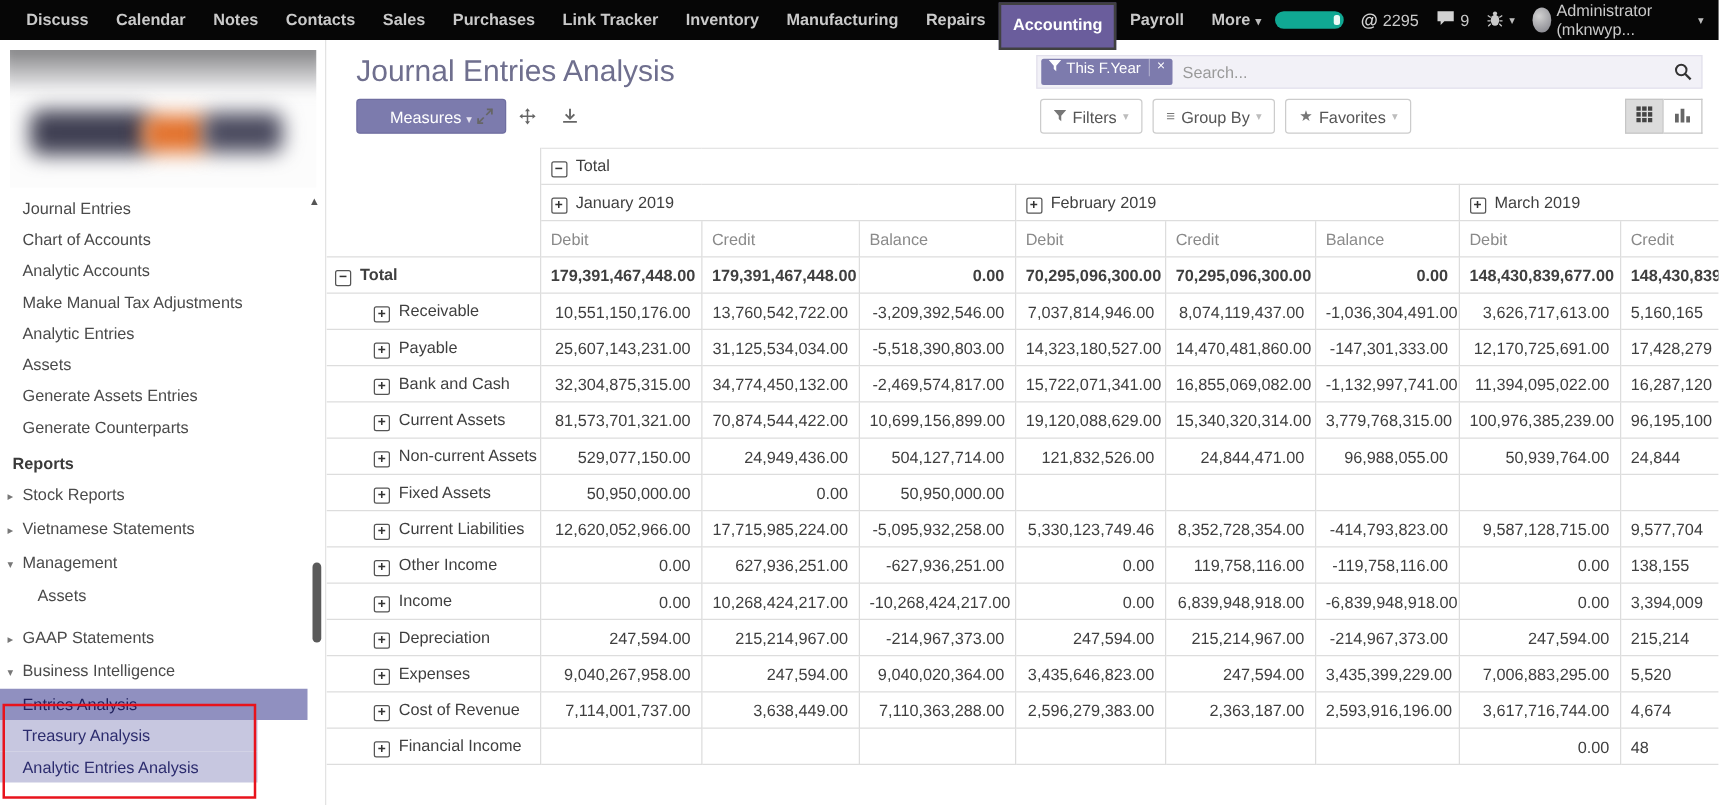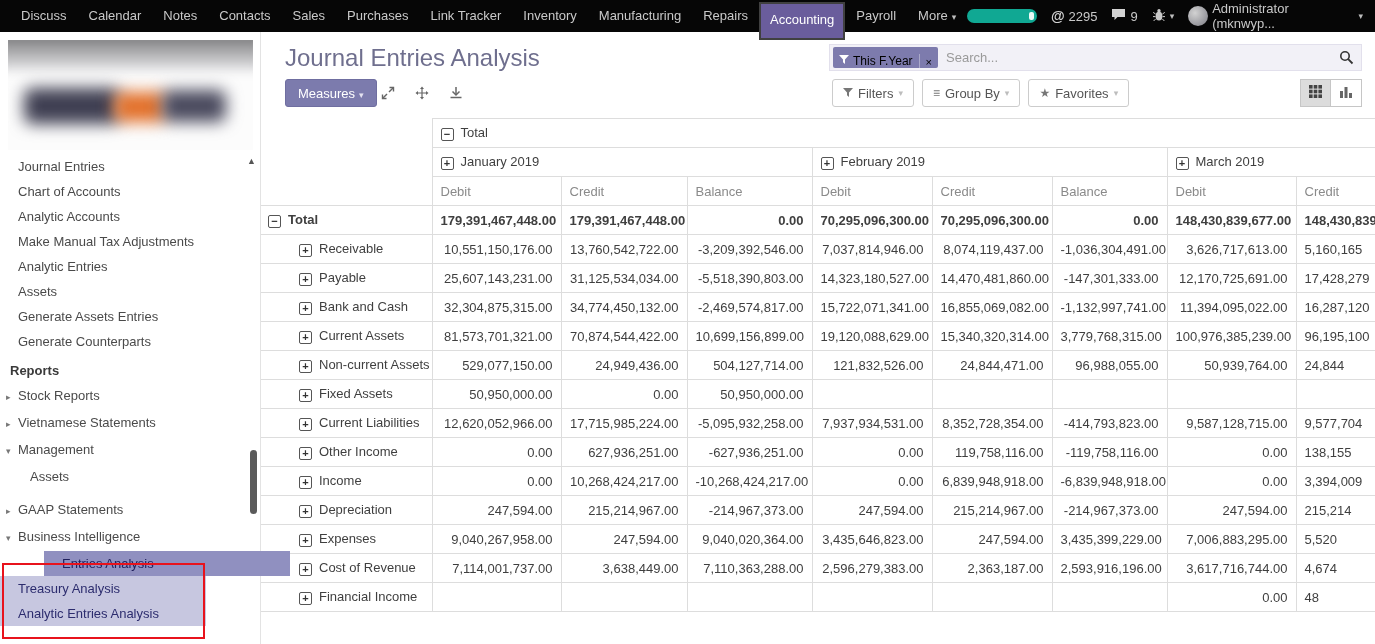--- a/index.html
+++ b/index.html
@@ -1,21 +1,21 @@
 <!DOCTYPE html>
 <html><head>
 <meta charset="utf-8">
 <style>
   * { margin:0; padding:0; box-sizing:border-box; }
   html,body { width:1375px; height:644px; }
   body { position:relative; overflow:hidden; background:#fff; font-family:"Liberation Sans",sans-serif; }
 
   
   .topbar { position:absolute; top:0; left:0; right:0; height:32px; background:#060606; display:flex; align-items:flex-start; z-index:40; }
-  .topbar-menus { display:flex; height:32px; padding-left:10px; }
+  .topbar-menus { display:flex; height:32px; padding-left:10px;font-weight:bold; }
   .menu-item { padding:0 11px; line-height:32px; font-size:13px; color:#c9c9c9; cursor:pointer; white-space:nowrap; }
   .menu-item .caret { margin-left:4px; }
   .menu-item.active { background:#6a5d9c; color:#fff; border:2px solid #404040; height:38px; margin-top:2px; line-height:32px; padding:0 9px; }
   .systray { margin-left:auto; display:flex; align-items:center; height:32px; gap:14px; padding-right:12px; font-size:13px; color:#c9c9c9; }
   .timer-bar { width:70px; height:14px; background:#10a893; border-radius:7px; position:relative; }
   .timer-tip { position:absolute; right:3px; top:3px; width:5px; height:8px; background:#eafaf6; border-radius:2px; }
   .tray-item { display:flex; align-items:center; gap:4px; cursor:pointer; }
   .at-icon { font-weight:bold; font-size:14px; color:#d4d4d4; }
   .caret { font-size:9px; color:#bdbdbd; }
   .avatar { width:20px; height:20px; border-radius:50%; background:radial-gradient(circle at 35% 35%, #d2d2d2, #7d7d85); display:inline-block; }
@@ -26,43 +26,43 @@
   .logo-band { position:absolute; left:-8px; right:-8px; top:-8px; height:40px; background:linear-gradient(180deg,#6e6e70,#b9b9bb 60%,#ececee); filter:blur(5px); }
   .logo-blob { position:absolute; filter:blur(8px); border-radius:8px; }
   .logo-blob.dark   { left:16px; top:48px; width:96px;  height:36px; background:#3f3f52; }
   .logo-blob.orange { left:106px; top:52px; width:52px; height:30px; background:#e2702a; }
   .logo-blob.dark2  { left:154px; top:50px; width:64px; height:32px; background:#4a4a5e; }
   .side-menu { padding-top:122px; font-size:13px; color:#4a4a4a; }
   .side-item { padding:5px 6px 5px 18px; line-height:15px; cursor:pointer; white-space:nowrap; overflow:hidden; }
   .side-item .arrow { display:inline-block; width:10px; margin-left:-12px; margin-right:2px; font-size:9px; color:#777; }
   .side-item.indent { padding-left:30px; }
   .side-section { padding:9px 6px 5px 10px; line-height:15px; font-weight:bold; color:#3a3a3a; }
-  .side-item.sel-primary { background:#9090c0; color:#20205c; width:246px;margin-left:44px; }
+  .side-item.sel-primary { background:#9090c0; color:#20205c; width:246px; }
   .side-item.sel-secondary { background:#c7c7e0; color:#2c2c6e; width:206px; }
   .side-scroll-up { position:absolute; right:4px; top:124px; font-size:9px; color:#555; cursor:pointer; }
   .side-scroll-thumb { position:absolute; right:3px; top:418px; width:7px; height:64px; background:#5a5a5a; border-radius:4px; cursor:pointer; }
 
   
   .annot-sidebar { position:absolute; left:2px; top:563px; width:203px; height:76px; border:2px solid #e8131c; z-index:50; pointer-events:none; }
 
   
   .main { position:absolute; left:261px; top:32px; right:0; bottom:0; background:#fff; overflow:hidden; }
   .control-panel { position:absolute; top:0; left:0; right:0; height:86px; background:#fff; }
   .page-title { position:absolute; left:24px; top:12px; font-size:24px; font-weight:normal; color:#6f6f8e; }
 
   .search-box { position:absolute; top:12px; right:13px; width:533px; height:27px; background:#f2f1f7; border:1px solid #e2e0ec; display:flex; align-items:center; padding:0 32px 0 3px; }
-  .facet { display:flex; align-items:flex-end; height:21px; background:#7d7bad; border-radius:2px; color:#000000; font-size:12px; padding-left:6px; flex-shrink:0; }
+  .facet { display:flex; align-items:flex-start; height:21px; background:#7d7bad; border-radius:2px; color:#ffffff; font-size:12px; padding-left:6px; flex-shrink:0; }
   .facet svg { margin-right:4px; }
   .facet-label { padding-right:6px; border-right:1px solid rgba(255,255,255,.35); }
   .facet-x { padding:0 6px; font-size:11px; cursor:pointer; }
   .search-input { flex:1; min-width:0; border:none; background:transparent; outline:none; font-size:13px; color:#444; padding:0 8px; font-family:inherit; }
   .search-input::placeholder { color:#9a9a9a; }
   .search-icon-btn { position:absolute; right:7px; top:5px; background:none; border:none; cursor:pointer; }
 
-  .btn-measures { position:absolute; left:24px; top:47px; height:28px; background:#7c7bad; border:1px solid #6f6ea0; border-radius:3px; color:#fff; font-size:13px; padding:0 12px; cursor:pointer; font-family:inherit; }
+  .btn-measures { position:absolute; left:24px; top:47px; height:28px; background:#7c7bad; border:1px solid #6f6ea0; border-radius:3px; color:#fff; font-size:13px; padding:0 26px; cursor:pointer; font-family:inherit; }
   .btn-measures .caret { color:#e4e2f0; margin-left:4px; }
   .icon-btn { position:absolute; top:47px; width:30px; height:28px; background:transparent; border:none; cursor:pointer; display:flex; align-items:center; justify-content:center; }
   .icon-btn.b1 { left:112px; } .icon-btn.b2 { left:146px; } .icon-btn.b3 { left:180px; }
 
   .filter-bar { position:absolute; left:571px; top:47px; display:flex; gap:8px; }
   .fbtn { height:28px; display:flex; align-items:center; gap:5px; background:#fff; border:1px solid #ccc; border-radius:3px; font-size:13px; color:#555; padding:0 10px; cursor:pointer; font-family:inherit; }
   .fbtn .glyph { font-size:12px; color:#777; }
 
   .view-switcher { position:absolute; right:13px; top:47px; display:flex; }
   .vbtn { width:31px; height:28px; border:1px solid #c6c6c6; background:#fff; display:flex; align-items:center; justify-content:center; cursor:pointer; }
@@ -365,21 +365,21 @@
             <td class="num"></td>
             <td class="num"></td>
             <td class="num"></td>
             <td class="num cut"></td>
           </tr>
           <tr>
             <td class="row-label lvl1"><span class="exp">+</span><span>Current Liabilities</span></td>
             <td class="num">12,620,052,966.00</td>
             <td class="num">17,715,985,224.00</td>
             <td class="num">-5,095,932,258.00</td>
-            <td class="num">7,937,934,531.00</td>
+            <td class="num">5,330,123,749.46</td>
             <td class="num">8,352,728,354.00</td>
             <td class="num">-414,793,823.00</td>
             <td class="num">9,587,128,715.00</td>
             <td class="num cut">9,577,704</td>
           </tr>
           <tr>
             <td class="row-label lvl1"><span class="exp">+</span><span>Other Income</span></td>
             <td class="num">0.00</td>
             <td class="num">627,936,251.00</td>
             <td class="num">-627,936,251.00</td>

